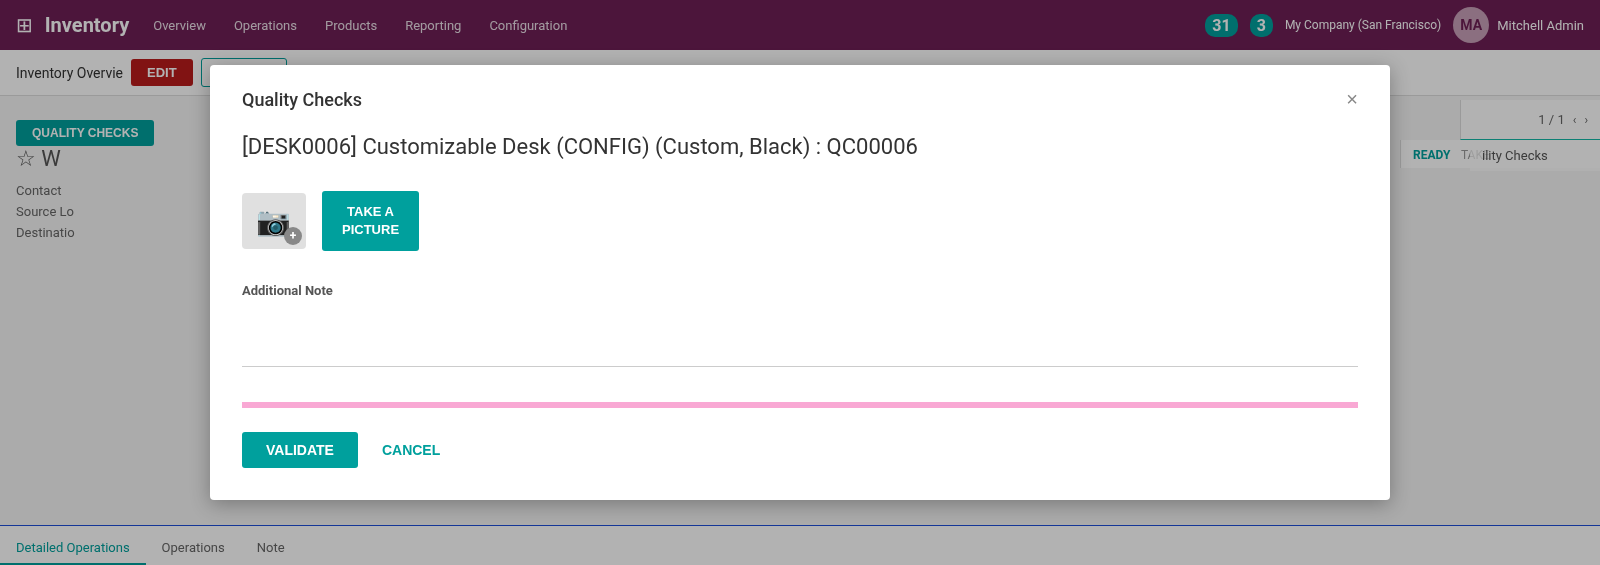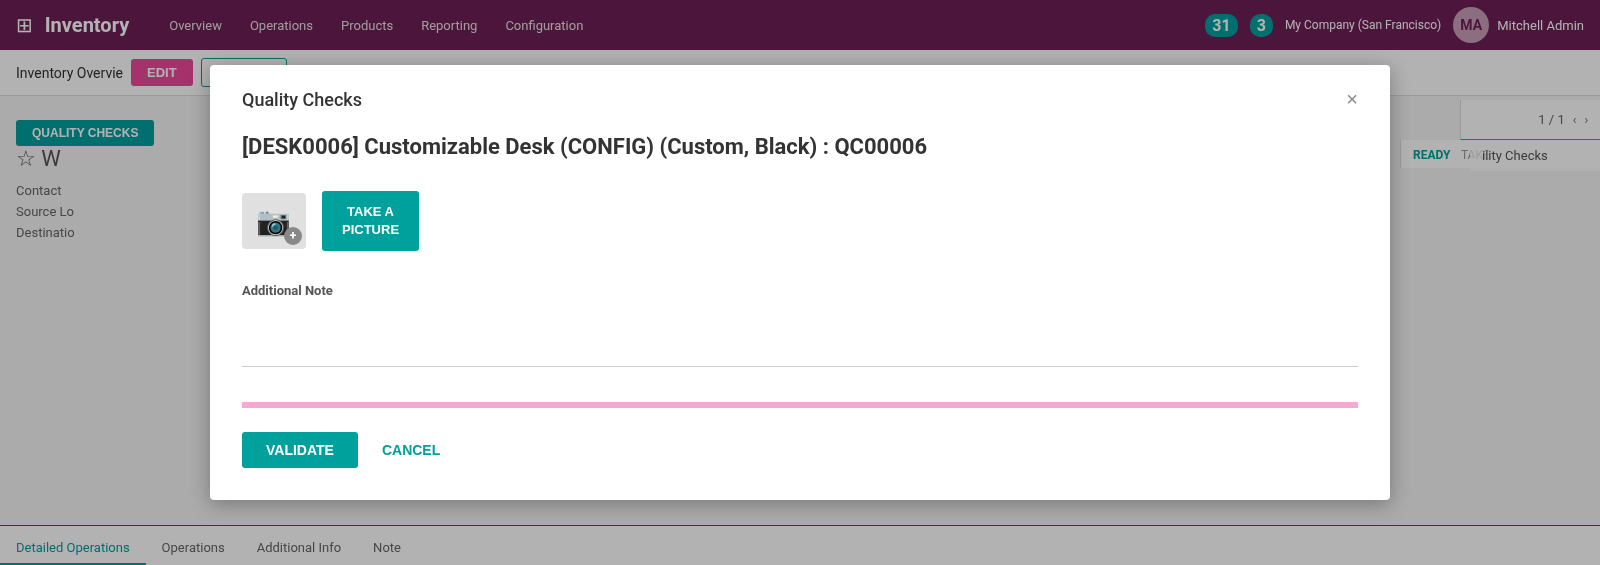--- a/index.html
+++ b/index.html
@@ -17,21 +17,20 @@
     }
     .topbar-grid-icon {
       color: #fff;
       font-size: 20px;
       cursor: pointer;
     }
     .topbar-logo {
       color: #fff;
       font-size: 20px;
       font-weight: bold;
-      margin-right: 16px;
     }
     .topbar-nav {
       display: flex;
       gap: 4px;
     }
     .topbar-nav-item {
       color: rgba(255,255,255,0.85);
       padding: 6px 12px;
       border-radius: 3px;
       cursor: pointer;
@@ -85,21 +84,21 @@
       display: flex;
       align-items: center;
       gap: 8px;
       border-bottom: 1px solid #ddd;
     }
     .breadcrumb-text {
       font-size: 14px;
       color: #333;
     }
     .btn-edit {
-      background: #ec4899;
+      background: #b91c1c;
       color: #fff;
       border: none;
       padding: 6px 16px;
       border-radius: 3px;
       font-weight: bold;
       font-size: 13px;
       cursor: pointer;
       text-align: center;
     }
     .btn-create {
@@ -217,21 +216,21 @@
       border: none;
       font-size: 20px;
       color: #888;
       cursor: pointer;
       line-height: 1;
     }
     .modal-record-title {
       font-size: 22px;
       color: #333;
       margin-bottom: 32px;
-      font-weight: 700;
+      font-weight: 400;
     }
     .modal-picture-area {
       display: flex;
       align-items: center;
       gap: 16px;
       margin-bottom: 32px;
     }
     .camera-icon-box {
       width: 64px;
       height: 56px;
@@ -381,21 +380,20 @@
   <div style="position:absolute;right:0;top:90px;background:#fff;width:200px;padding:6px 12px;border-left:1px solid #ddd;">
     <span class="status-ready">READY</span>
     &nbsp;
     <span class="status-done">TAKE</span>
   </div>
   <div class="right-checks">ility Checks</div>
 
   <div class="tabs-bar">
     <span class="tab-item active">Detailed Operations</span>
     <span class="tab-item">Operations</span>
-    <span class="tab-item">Additional Info</span>
     <span class="tab-item">Note</span>
   </div>
 </div>
 
 <div class="modal-overlay">
   <div class="modal">
     
     <div class="modal-header">
       <span class="modal-title">Quality Checks</span>
       <button class="modal-close">×</button>

